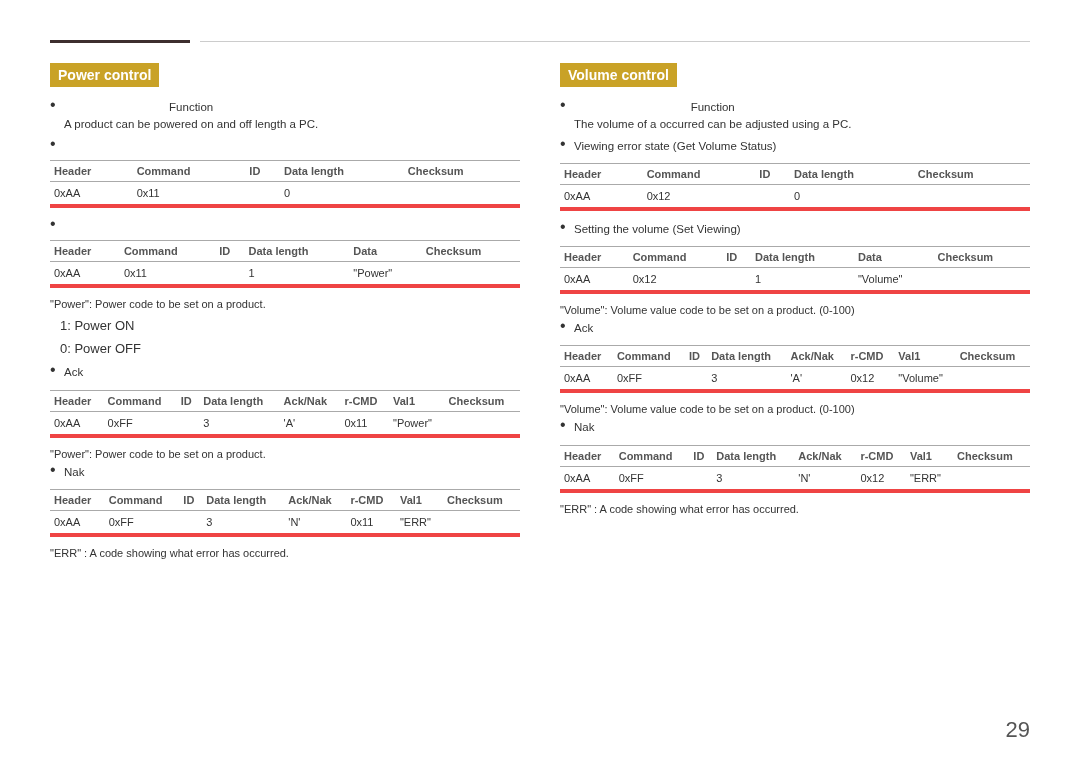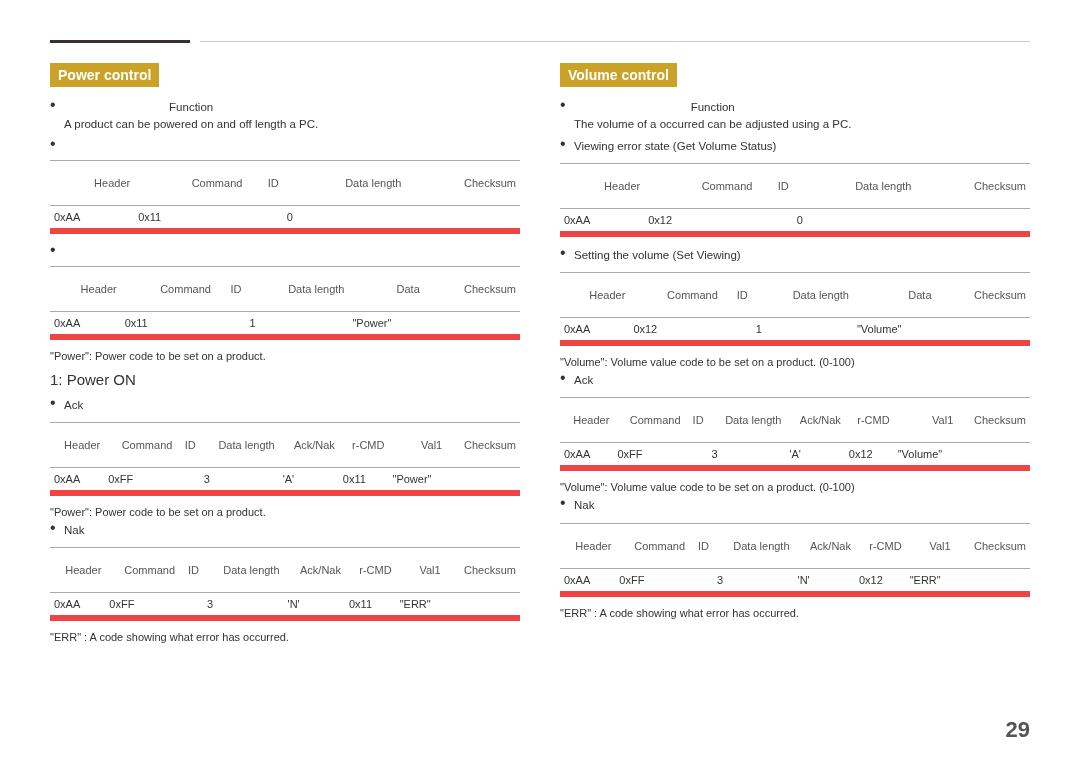--- a/index.html
+++ b/index.html
@@ -73,52 +73,53 @@
     table {
       width: 100%;
       border-collapse: collapse;
       font-size: 11px;
     }
     table thead tr {
       border-top: 1px solid #aaa;
       border-bottom: 1px solid #aaa;
     }
     table tbody tr {
-      border-bottom: 6px solid #ef4444;
+      border-bottom: 4px solid #ef4444;
     }
     table th {
-      text-align: right;
-      padding: 16px 4px;
-      font-weight: normal;
+      text-align: left;
+      padding: 4px 4px;
+      font-weight: bold;
       color: #555;
       font-size: 11px;
     }
     table td {
       text-align: left;
       padding: 5px 4px;
       font-size: 11px;
     }
     .note-text {
       font-size: 11px;
       margin-top: 6px;
       margin-bottom: 4px;
       color: #333;
     }
     .power-list {
-      font-size: 15px;
+      font-size: 13px;
+      margin-left: 10px;
       margin-bottom: 4px;
       line-height: 1.8;
     }
     .page-number {
       position: absolute;
       bottom: 20px;
       right: 50px;
       font-size: 22px;
       color: #555;
-      font-weight: 700;
+      font-weight: 400;
     }
   </style>
 </head>
 <body>
 
 <div class="page">
 
   <div class="top-line">
     <div class="top-line-accent"></div>
     <div class="top-line-thin"></div>
@@ -192,20 +193,21 @@
               <td>"Power"</td>
               <td></td>
             </tr>
           </tbody>
         </table>
       </div>
 
       <div class="note-text">"Power": Power code to be set on a product.</div>
       <div class="power-list">
         <div>1: Power ON</div>
+        <div>0: Power OFF</div>
       </div>
 
       
       <div class="bullet-item">
         <span class="bullet-dot">•</span>
         <span class="bullet-text">Ack</span>
       </div>
 
       <div class="table-section">
         <table>

